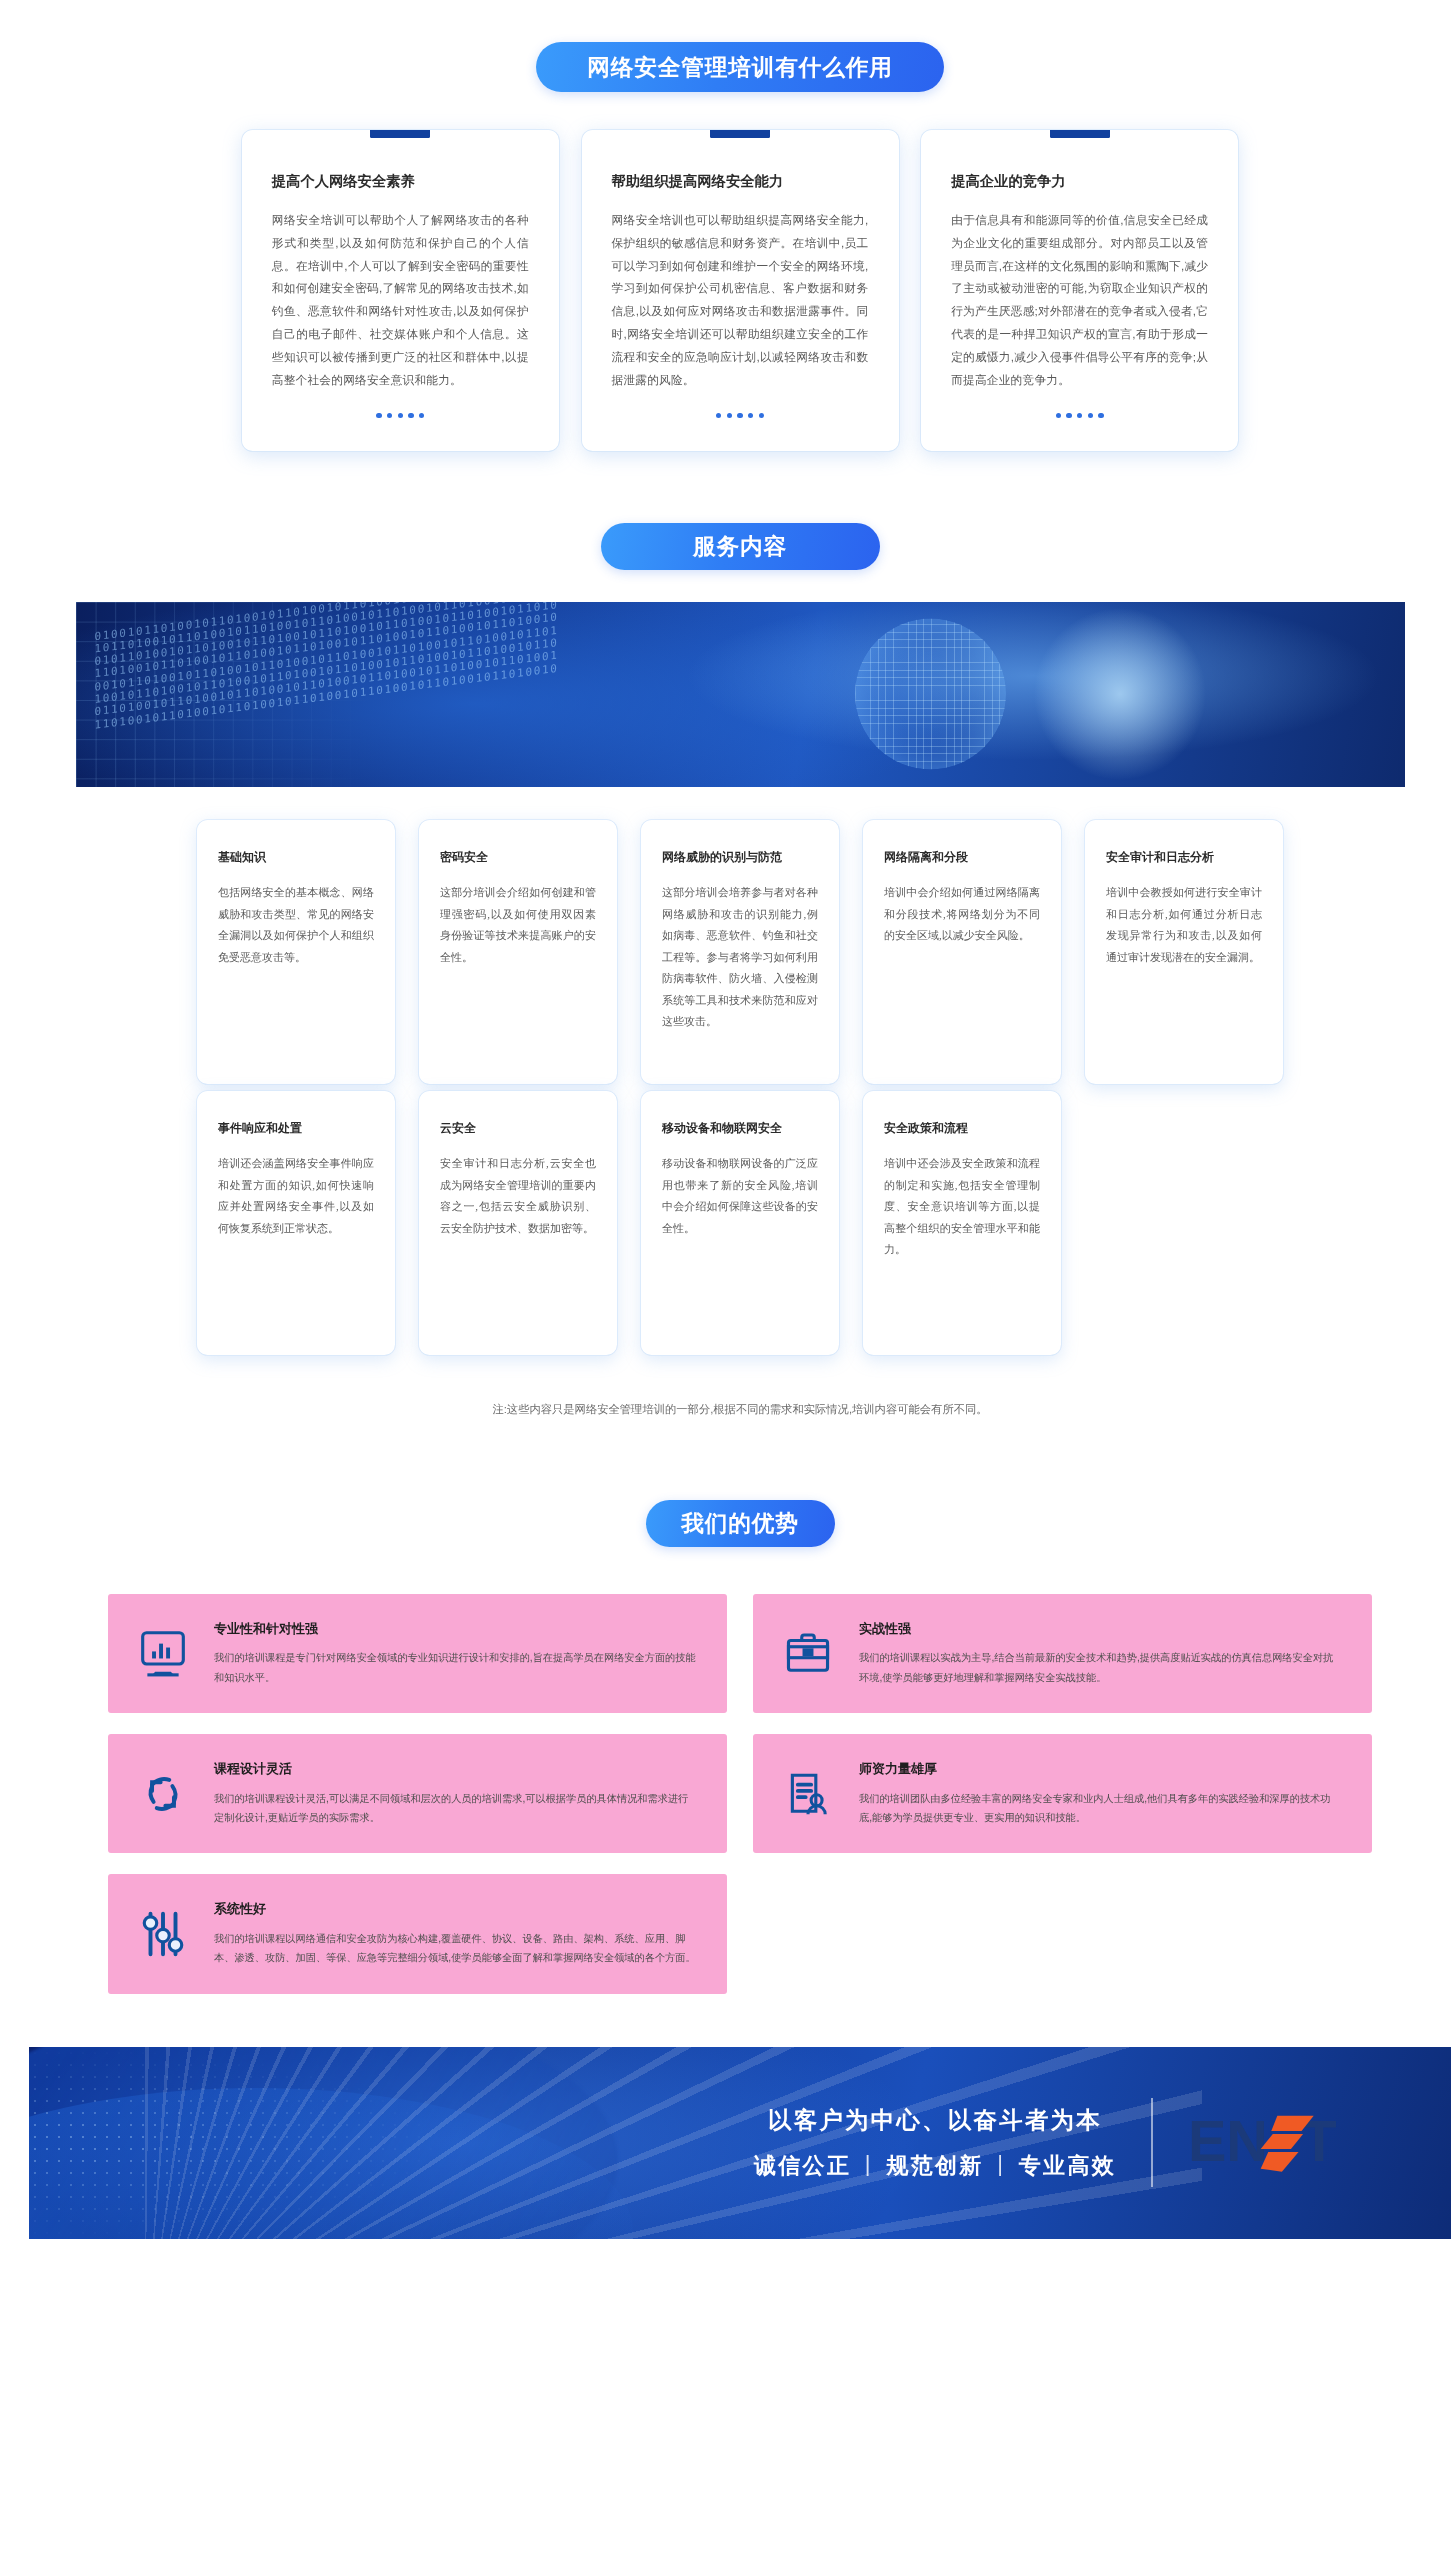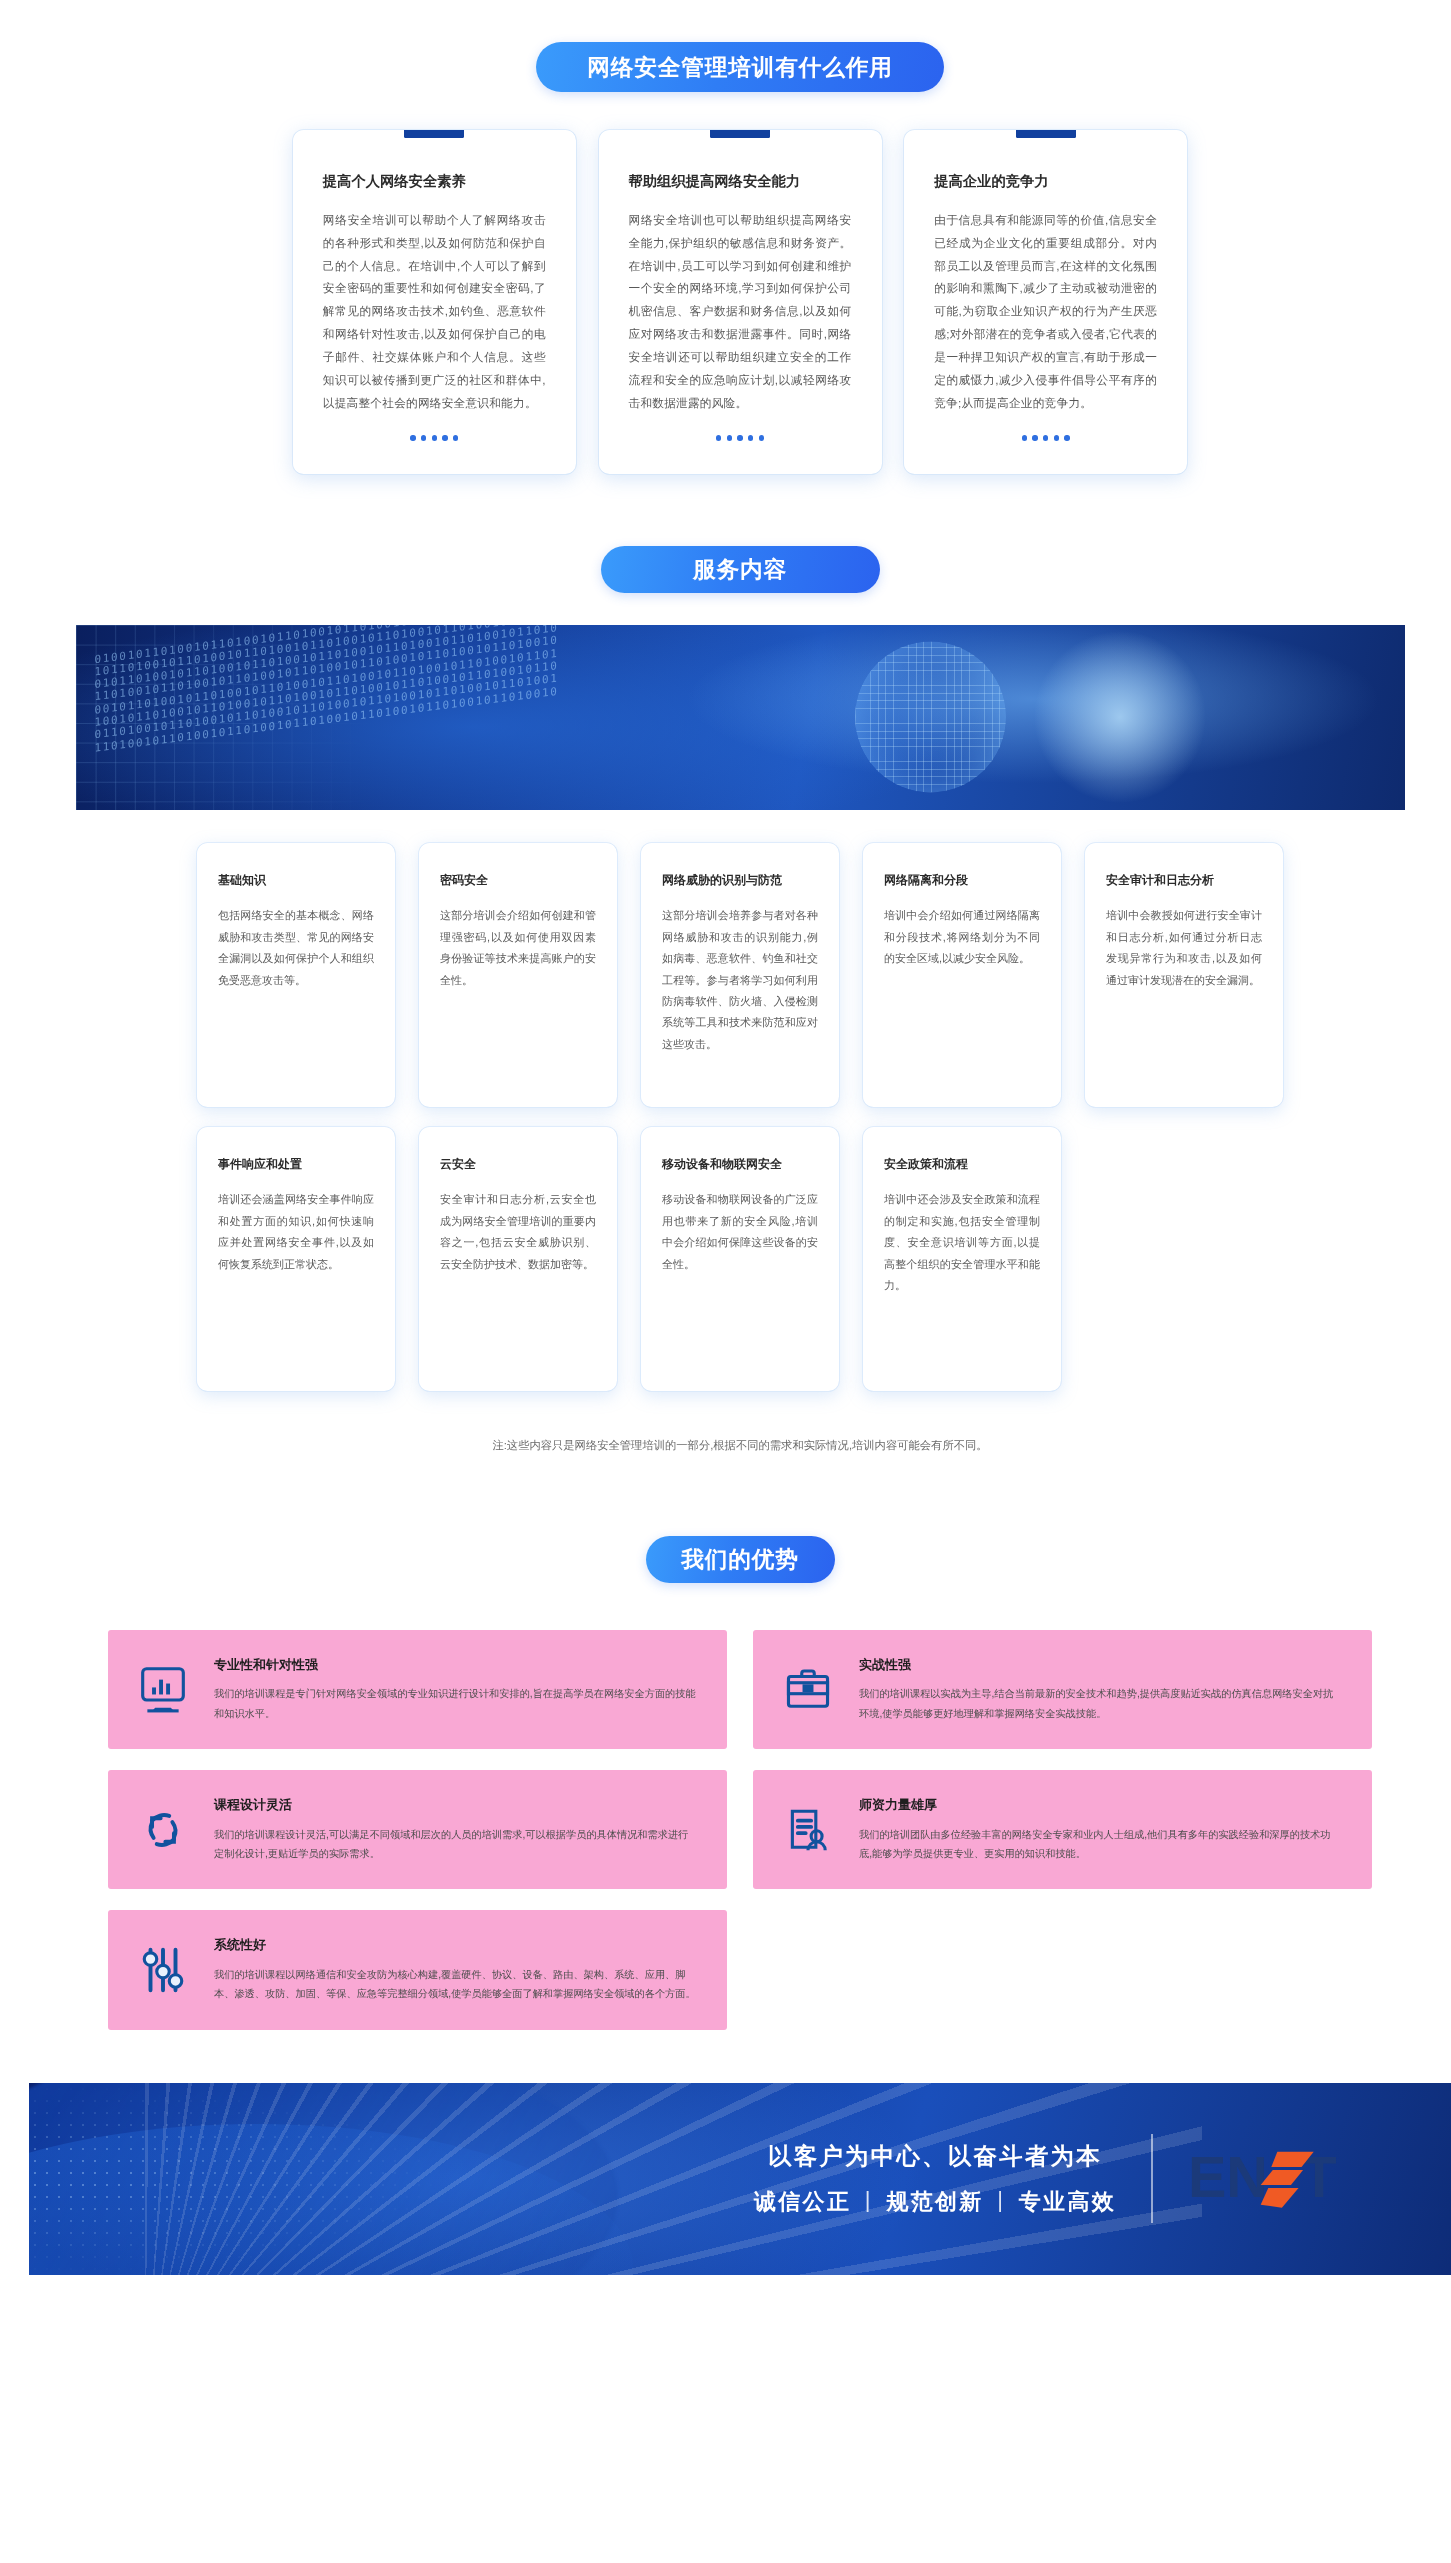--- a/index.html
+++ b/index.html
@@ -24,21 +24,21 @@
   .pill.t2 { width: 279px; height: 47px; font-size: 22.7px; }
   .pill.t3 { width: 189px; height: 47px; font-size: 22.7px; }
 
   
   .benefits {
     display: flex; justify-content: center; gap: 22.7px;
     padding: 0 136px;
   }
   .benefit-card {
     position: relative;
-    width: 283px; min-height: 317px;
+    width: 317px; min-height: 317px;
     background: #fff;
     border-radius: 10.6px;
     box-shadow: 0 0 0 0.8px rgba(210,228,250,.9), 0 4.5px 19.6px rgba(120,170,235,.28);
     padding: 42px 30px 33px 30px;
     display: flex; flex-direction: column;
   }
   .benefit-card .tab-mark {
     position: absolute; top: 0; left: 50%; transform: translateX(-50%);
     width: 60px; height: 8.3px; background: #11409e; border-radius: 0 0 1.5px 1.5px;
   }
@@ -88,21 +88,21 @@
     position: absolute; right: 30%; top: 50%; width: 151px; height: 151px;
     transform: translateY(-50%); border-radius: 50%;
     background: repeating-linear-gradient(0deg, rgba(200,235,255,.30) 0 0.8px, transparent 0.8px 7.6px),
                 repeating-linear-gradient(90deg, rgba(200,235,255,.30) 0 0.8px, transparent 0.8px 7.6px);
     box-shadow: 0 0 45px rgba(120,190,255,.5) inset;
   }
 
   
   .svc-grid {
     display: grid; grid-template-columns: repeat(5, 198px);
-    justify-content: center; gap: 20px 24px;
+    justify-content: center; gap: 7px 24px; font-family: Liberation Serif, serif;
   }
   .svc-card {
     background: #fff; border-radius: 10.6px; min-height: 264px;
     box-shadow: 0 0 0 0.8px rgba(214,231,251,.95), 0 4.5px 16.6px rgba(125,172,235,.26);
     padding: 29px 21px 22.7px 21px;
   }
   .svc-card h4 { font-size: 12px; font-weight: bold; color: #2b2b2b; margin-bottom: 16.6px; }
   .svc-card p { font-size: 11px; line-height: 1.95; color: #5a5a5a; text-align: justify; }
 
   .note { text-align: center; font-size: 11.3px; color: #6b6b6b; }

